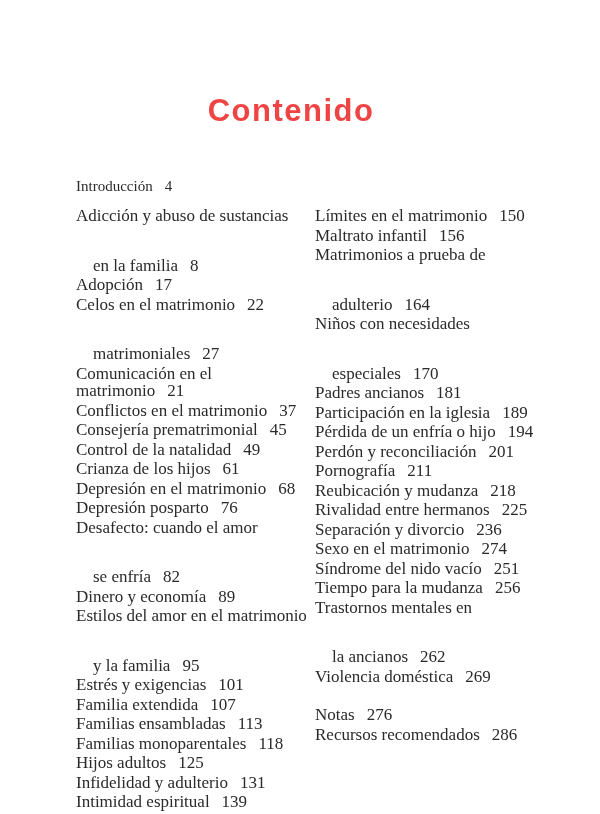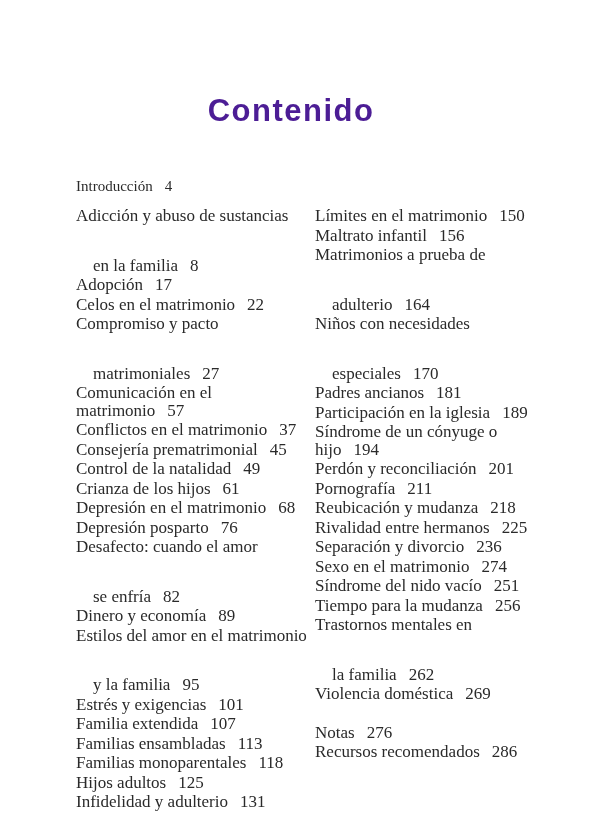--- a/index.html
+++ b/index.html
@@ -3,21 +3,21 @@
 <meta charset="utf-8">
 <style>
   html, body { margin:0; padding:0; }
   body {
     width:600px; height:814px; background:#ffffff; position:relative; overflow:hidden;
     font-family:"Liberation Serif","DejaVu Serif",serif; color:#2a2a2a;
   }
   .title {
     position:absolute; left:0; width:582px; top:93px; text-align:center;
     font-family:"Liberation Sans","DejaVu Sans",sans-serif; font-weight:bold;
-    font-size:31px; letter-spacing:1.5px; color:#4c1d95;
+    font-size:31px; letter-spacing:1.5px; color:#ef4444;
   }
   .intro { position:absolute; left:76px; top:178px; font-size:15px; }
   .col { position:absolute; top:207px; width:235px; }
   .col.left { left:76px; }
   .col.right { left:315px; }
   .entry { font-size:17px; line-height:17.5px; margin-bottom:2px; }
   .entry .l2 { display:block; padding-left:17px;margin-top:32px; }
   .pg { margin-left:12px; }
   .gap { height:19px; }
   .row { display:block; }
@@ -32,24 +32,23 @@
 </div>
 
 <div class="col left" id="colLeft">
     <div class="entry">
       <span class="row"><span>Adicción y abuso de sustancias</span></span>
       <span class="l2"><span>en la familia</span><span class="pg">8</span></span>
     </div>
     <div class="entry"><span>Adopción</span><span class="pg">17</span></div>
     <div class="entry"><span>Celos en el matrimonio</span><span class="pg">22</span></div>
     <div class="entry">
-      <span class="row"><span>Compromiso y pacto</span></span>
       <span class="l2"><span>matrimoniales</span><span class="pg">27</span></span>
     </div>
-    <div class="entry"><span>Comunicación en el matrimonio</span><span class="pg">57</span></div>
+    <div class="entry"><span>Comunicación en el matrimonio</span><span class="pg">21</span></div>
     <div class="entry"><span>Conflictos en el matrimonio</span><span class="pg">37</span></div>
     <div class="entry"><span>Consejería prematrimonial</span><span class="pg">45</span></div>
     <div class="entry"><span>Control de la natalidad</span><span class="pg">49</span></div>
     <div class="entry"><span>Crianza de los hijos</span><span class="pg">61</span></div>
     <div class="entry"><span>Depresión en el matrimonio</span><span class="pg">68</span></div>
     <div class="entry"><span>Depresión posparto</span><span class="pg">76</span></div>
     <div class="entry">
       <span class="row"><span>Desafecto: cuando el amor</span></span>
       <span class="l2"><span>se enfría</span><span class="pg">82</span></span>
     </div>
@@ -73,30 +72,30 @@
     <div class="entry">
       <span class="row"><span>Matrimonios a prueba de</span></span>
       <span class="l2"><span>adulterio</span><span class="pg">164</span></span>
     </div>
     <div class="entry">
       <span class="row"><span>Niños con necesidades</span></span>
       <span class="l2"><span>especiales</span><span class="pg">170</span></span>
     </div>
     <div class="entry"><span>Padres ancianos</span><span class="pg">181</span></div>
     <div class="entry"><span>Participación en la iglesia</span><span class="pg">189</span></div>
-    <div class="entry"><span>Síndrome de un cónyuge o hijo</span><span class="pg">194</span></div>
+    <div class="entry"><span>Pérdida de un enfría o hijo</span><span class="pg">194</span></div>
     <div class="entry"><span>Perdón y reconciliación</span><span class="pg">201</span></div>
     <div class="entry"><span>Pornografía</span><span class="pg">211</span></div>
     <div class="entry"><span>Reubicación y mudanza</span><span class="pg">218</span></div>
     <div class="entry"><span>Rivalidad entre hermanos</span><span class="pg">225</span></div>
     <div class="entry"><span>Separación y divorcio</span><span class="pg">236</span></div>
     <div class="entry"><span>Sexo en el matrimonio</span><span class="pg">274</span></div>
     <div class="entry"><span>Síndrome del nido vacío</span><span class="pg">251</span></div>
     <div class="entry"><span>Tiempo para la mudanza</span><span class="pg">256</span></div>
     <div class="entry">
       <span class="row"><span>Trastornos mentales en</span></span>
-      <span class="l2"><span>la familia</span><span class="pg">262</span></span>
+      <span class="l2"><span>la ancianos</span><span class="pg">262</span></span>
     </div>
     <div class="entry"><span>Violencia doméstica</span><span class="pg">269</span></div>
     <div class="gap"></div>
     <div class="entry"><span>Notas</span><span class="pg">276</span></div>
     <div class="entry"><span>Recursos recomendados</span><span class="pg">286</span></div>
   </div>
 
 </body></html>

